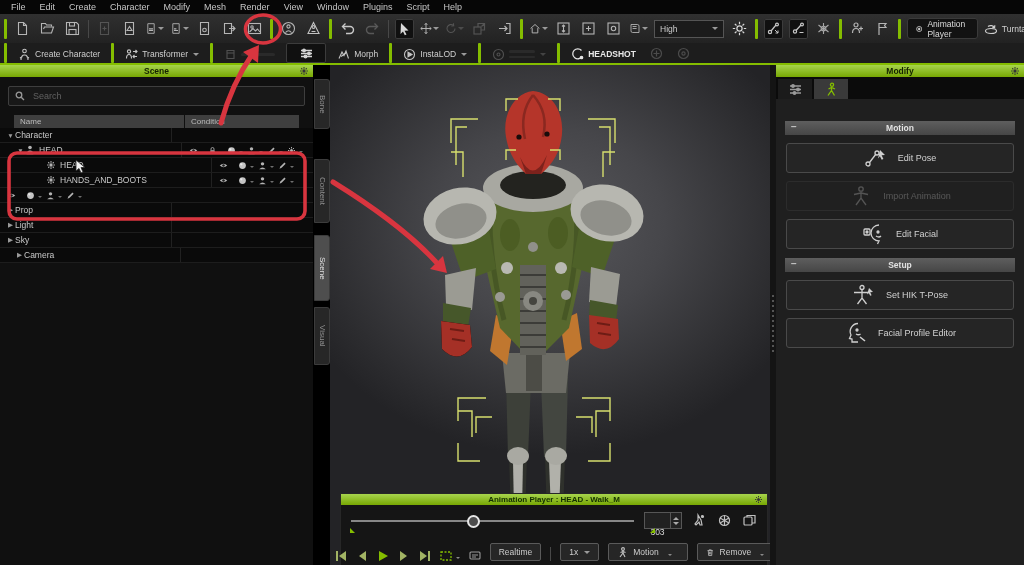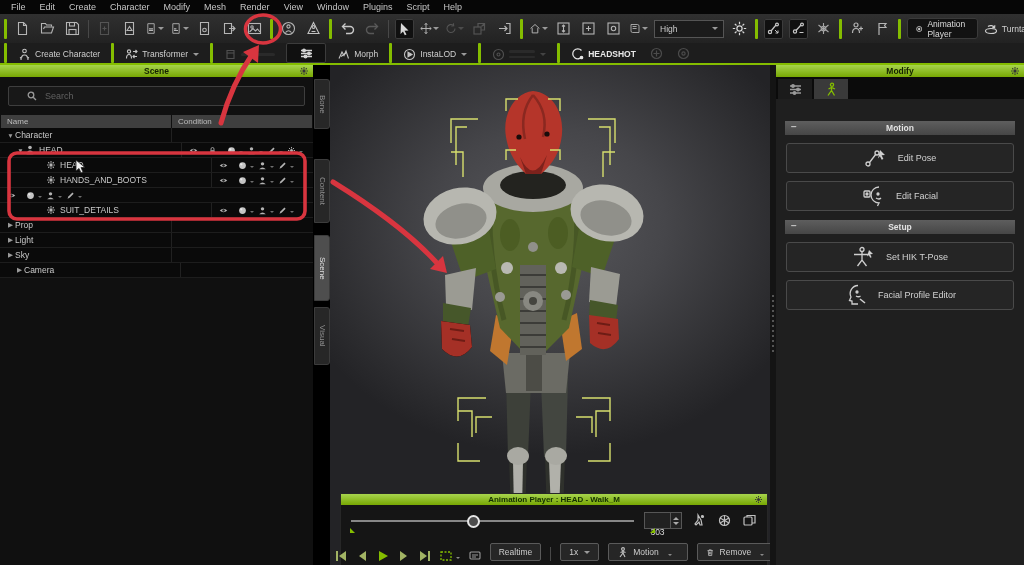--- a/index.html
+++ b/index.html
@@ -32,25 +32,25 @@
   .t2btn{display:flex;align-items:center;gap:4px;font-size:8.5px;color:#cfcfcf;height:18px;padding:0 3px;}
   .t2btn svg{width:13px;height:13px;}
   .bar1{width:34px;height:3px;background:#4a4a4a;border-radius:2px;}
   .bar2{width:26px;height:2.5px;background:#4a4a4a;border-radius:2px;margin:1.5px 0;}
   
   .scenep{position:absolute;top:65px;left:0;width:313px;height:500px;background:#101010;}
   .phead{height:12px;background:linear-gradient(#a7d44d,#77a703);display:flex;align-items:center;
          justify-content:center;position:relative;font-size:8.5px;font-weight:bold;color:#152300;}
   .pgear{position:absolute;right:4px;top:1px;width:10px;height:10px;}
   .search{margin:9px 8px 9px;height:18px;background:#181818;border:1px solid #3e3e3e;border-radius:2px;
-          display:flex;align-items:center;padding:0 18px;gap:6px;}
+          display:flex;align-items:center;padding:0 6px;gap:6px;}
   .search svg{width:10px;height:10px;flex:none;}
   .search input{background:none;border:none;outline:none;color:#bbb;font-size:9px;width:100%;}
   .search input::placeholder{color:#606060;}
-  .thead{display:flex;height:13px;margin:0 1px;gap:1px;}
+  .thead{display:flex;height:13px;margin:0 14px;gap:1px;}
   .thead div{background:#3f3f3f;color:#bdbdbd;font-size:8px;display:flex;align-items:center;padding-left:6px;}
   .thc1{width:164px;flex:none;}
   .thc2{flex:1;}
   .rows{position:relative;}
   .trow{display:flex;height:14px;align-items:center;border-bottom:1px solid #1d1d1d;background:#0a0a0a;
         font-size:8.5px;color:#c9c9c9;}
   .tname{width:165px;display:flex;align-items:center;border-right:1px solid #212121;height:100%;}
   .tcond{display:flex;align-items:center;gap:3px;padding-left:7px;}
   .tw{width:9px;text-align:center;color:#9a9a9a;font-size:6.5px;flex:none;}
   .ri{width:10px;height:10px;flex:none;margin-right:4px;}
@@ -611,46 +611,20 @@
             </svg>
             <span class="cv"></span>
           <svg class="ci" viewBox="0 0 12 12">
               <use href="#i-pencil"></use>
             </svg>
             <span class="cv"></span>
         </div>
       </div>
 
       <div class="trow">
-        <div class="tname" style="padding-left:46px">
-          <svg class="ri" viewBox="0 0 12 12">
-              <use href="#i-gear"></use>
-            </svg>
-          <span>SUIT_DETAILS</span>
-          </div>
-        <div class="tcond">
-          <svg class="ci" viewBox="0 0 12 12">
-              <use href="#i-eye"></use>
-            </svg>
-            <span style="width:4px"></span>
-          <svg class="ci" viewBox="0 0 12 12">
-              <use href="#i-sphere"></use>
-            </svg>
-            <span class="cv"></span>
-          <svg class="ci" viewBox="0 0 12 12">
-              <use href="#i-bust"></use>
-            </svg>
-            <span class="cv"></span>
-          <svg class="ci" viewBox="0 0 12 12">
-              <use href="#i-pencil"></use>
-            </svg>
-            <span class="cv"></span>
-        </div>
-      </div>
-      <div class="trow">
         <div class="tname" style="padding-left:6px">
             <span class="tw">▶</span>
             <span>Prop</span>
           </div>
           <div class="tcond"></div>
       </div>
       <div class="trow">
         <div class="tname" style="padding-left:6px">
             <span class="tw">▶</span>
             <span>Light</span>
@@ -883,20 +857,27 @@
     </div>
     <div class="mbtn">
       <svg viewBox="0 0 24 22" fill="none" stroke="#cfcfcf" stroke-width="1.3">
           <circle cx="4" cy="17" r="2"></circle>
           <path d="M5.5 15.5 12 7"></path>
           <circle cx="13" cy="6" r="2"></circle>
           <path d="M16 3l5 5-3.4.3 1.8 3.6-1.7.8-1.8-3.5L14 11.5Z" fill="#cfcfcf" stroke="none"></path>
         </svg>
       <span>Edit Pose</span>
     </div>
+    <div class="mbtn disabled">
+      <svg viewBox="0 0 24 22" fill="none" stroke="#cfcfcf" stroke-width="1.3">
+          <circle cx="12" cy="4" r="2.2"></circle>
+          <path d="M12 6.5V13M5 9.5 12 8l7 1.5M7 20l5-7 5 7"></path>
+        </svg>
+      <span>Import Animation</span>
+    </div>
     <div class="mbtn">
       <svg viewBox="0 0 24 22" fill="none" stroke="#cfcfcf" stroke-width="1.3">
           <rect x="2" y="6" width="6" height="6" rx="1"></rect>
           <circle cx="5" cy="9" r="1" fill="#cfcfcf"></circle>
           <path d="M17 2a8 8 0 1 0 0 16l-1.5 3"></path>
           <circle cx="16" cy="9" r="1" fill="#cfcfcf"></circle>
           <path d="M14 13q3 2 5 0"></path>
         </svg>
       <span>Edit Facial</span>
     </div>

